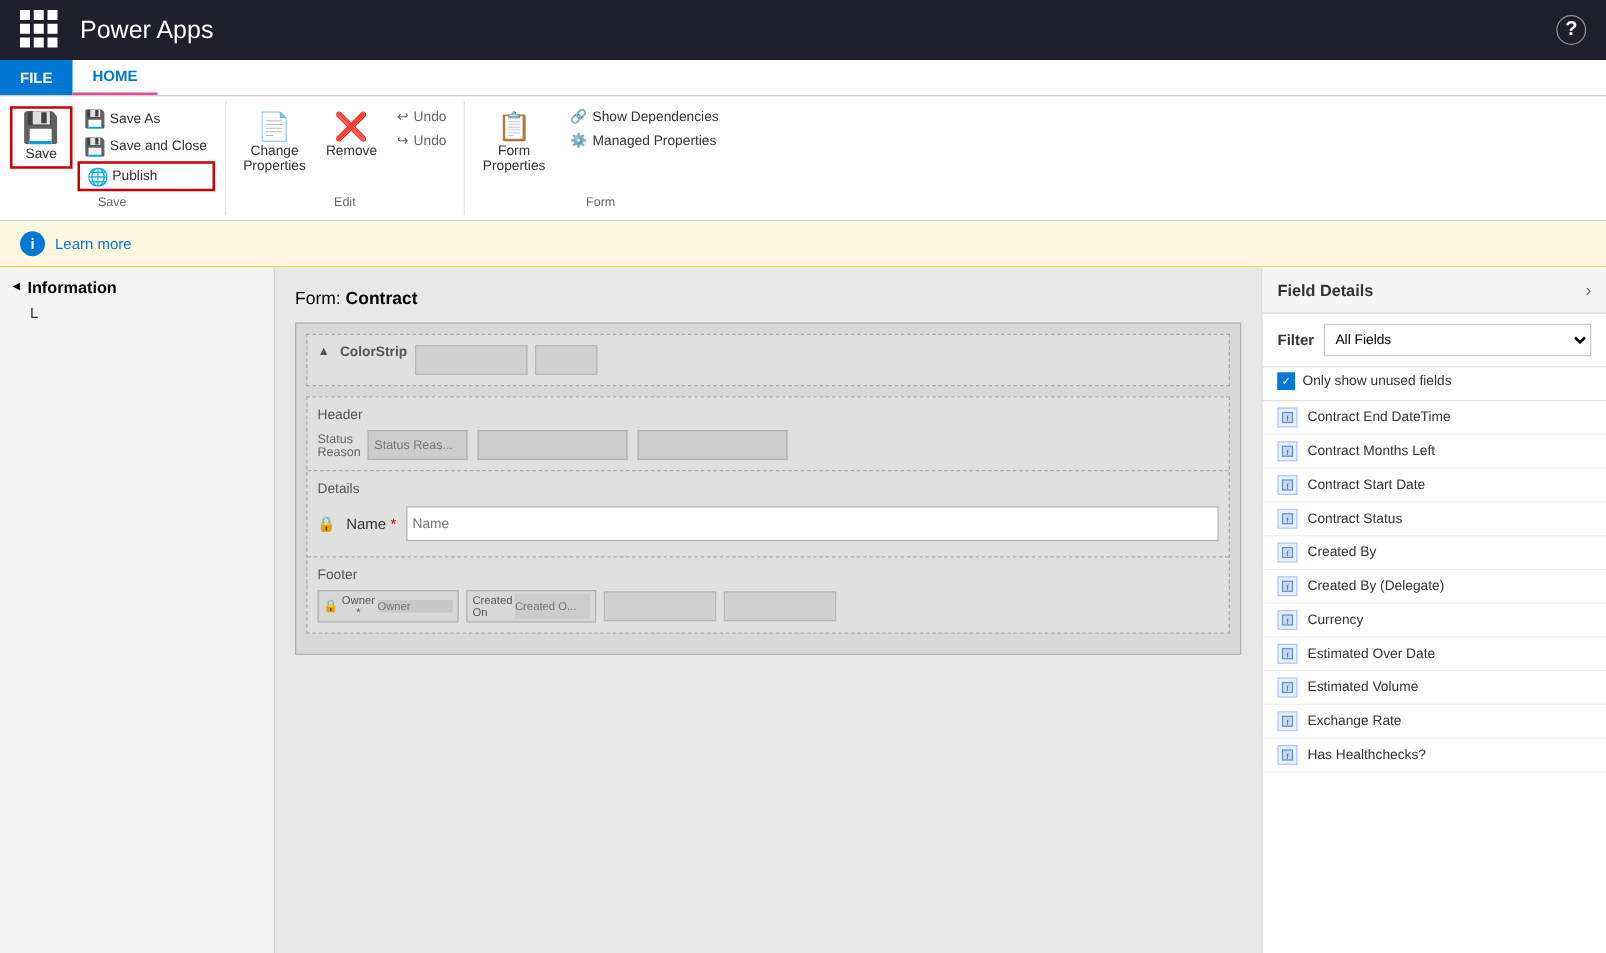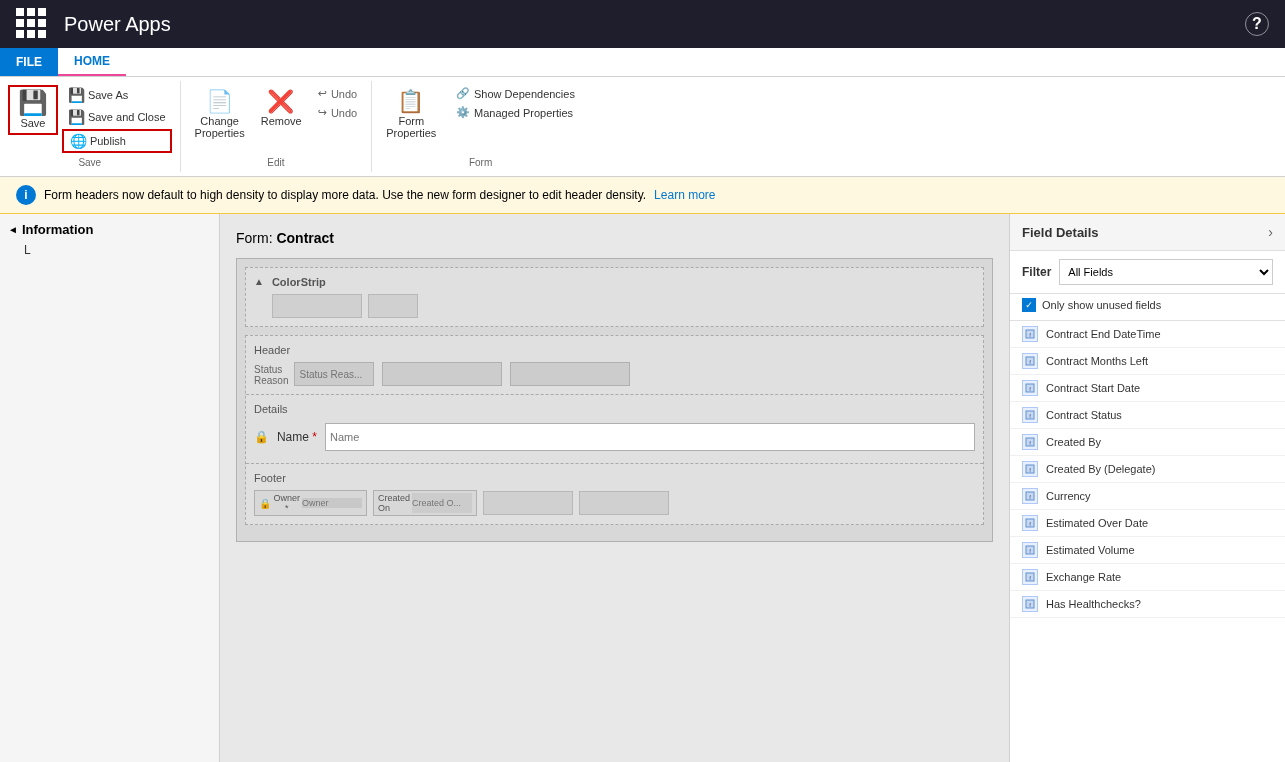--- a/index.html
+++ b/index.html
@@ -625,21 +625,20 @@
           </button>
         </div>
       </div>
       <span class="ribbon-group-label">Form</span>
     </div>
   </div>
 </div>
 
 <div class="info-bar">
   <div class="info-icon">i</div>
-  <span>Form headers now default to high density to display more data. Use the new form designer to edit header density.</span>
   <a href="#">Learn more</a>
 </div>
 
 <div class="main-area">
 
   <div class="left-sidebar">
     <div class="sidebar-header">
       <span class="sidebar-arrow">◄</span>
       <span>Information</span>
     </div>
@@ -649,21 +648,21 @@
   <div class="form-canvas">
     <div class="form-label">
       <span>Form:</span>
       <strong>Contract</strong>
     </div>
 
     <div class="form-designer">
 
       <div class="form-section" style="display:flex; align-items:flex-start; gap:8px;">
         <span style="font-size:10px; color:#555;">▲</span>
-        <div style="display:flex; flex-direction:column; gap:6px;">
+        <div style="display:flex; gap:6px;">
           <span class="section-title">ColorStrip</span>
           <div style="display:flex; gap:6px;">
             <div class="field-placeholder" style="width:90px;"></div>
             <div class="field-placeholder-sm" style="width:50px;"></div>
           </div>
         </div>
       </div>
 
       <div class="form-section" style="padding:0;">
 

